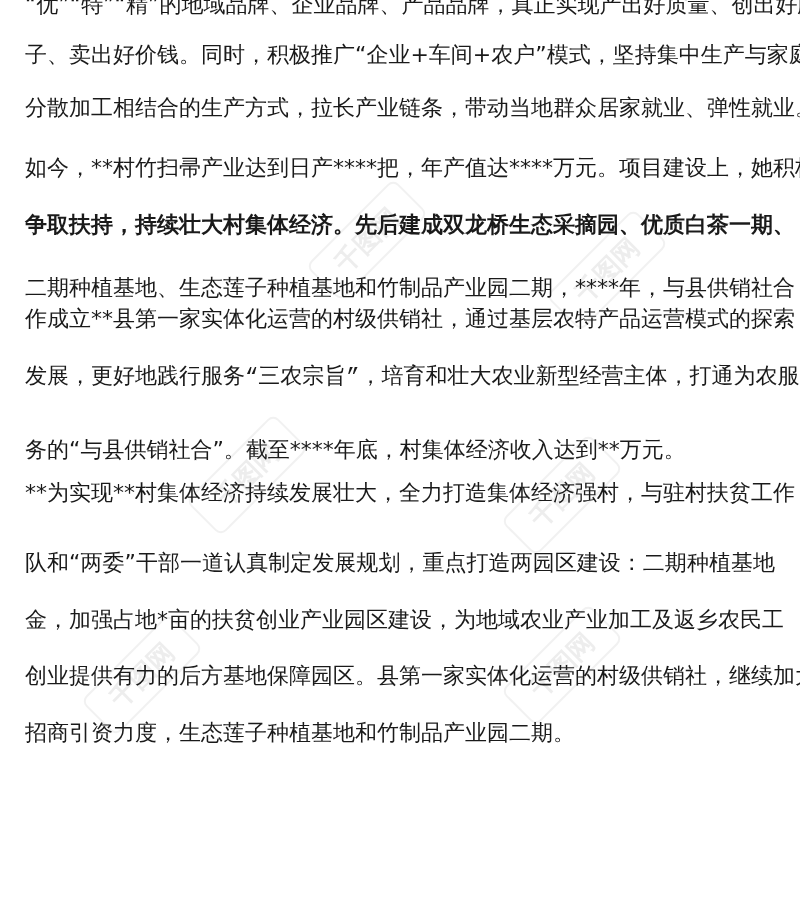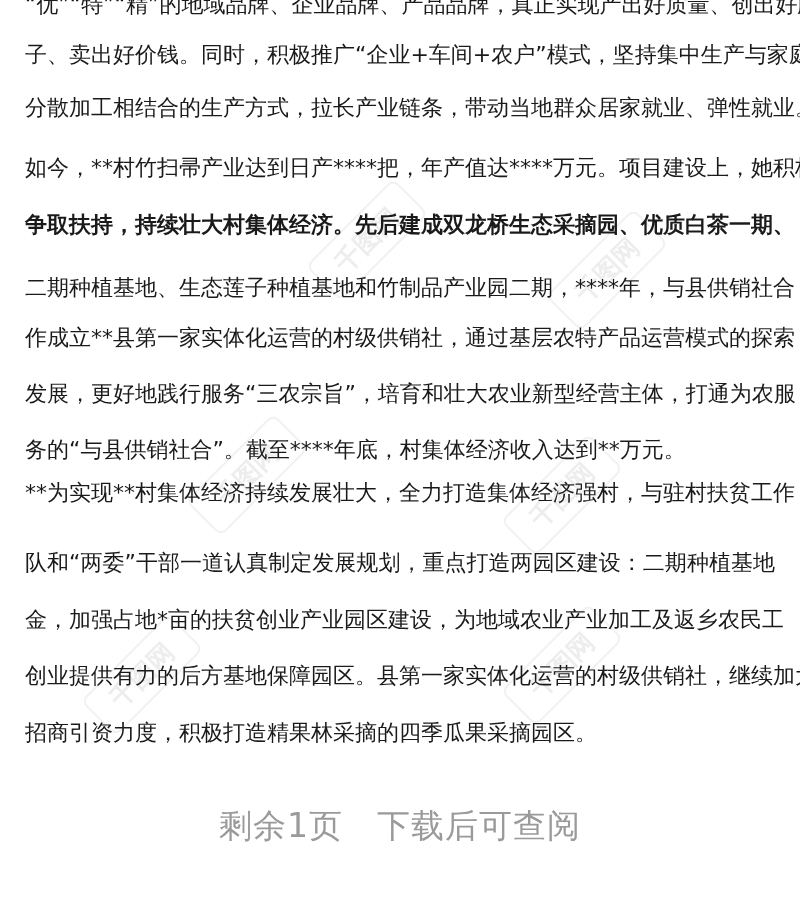--- a/index.html
+++ b/index.html
@@ -81,29 +81,26 @@
   <div>
     <div class="line" style="top:-10px;">“优”“特”“精”的地域品牌、企业品牌、产品品牌，真正实现产出好质量、创出好牌</div>
     <div class="line" style="top:40px;">子、卖出好价钱。同时，积极推广“企业+车间+农户”模式，坚持集中生产与家庭</div>
     <div class="line" style="top:93px;">分散加工相结合的生产方式，拉长产业链条，带动当地群众居家就业、弹性就业。</div>
   </div>
 
   <div>
     <div class="line" style="top:153px;">如今，**村竹扫帚产业达到日产****把，年产值达****万元。项目建设上，她积极</div>
     <div class="line" style="top:210px;font-weight:bold;">争取扶持，持续壮大村集体经济。先后建成双龙桥生态采摘园、优质白茶一期、</div>
     <div class="line" style="top:273px;">二期种植基地、生态莲子种植基地和竹制品产业园二期，****年，与县供销社合</div>
-    <div class="line" style="top:323px;">作成立**县第一家实体化运营的村级供销社，通过基层农特产品运营模式的探索</div>
-    <div class="line" style="top:379px;">发展，更好地践行服务“三农宗旨”，培育和壮大农业新型经营主体，打通为农服</div>
+    <div class="line" style="top:304px;">作成立**县第一家实体化运营的村级供销社，通过基层农特产品运营模式的探索</div>
+    <div class="line" style="top:363px;font-family:Liberation Mono, monospace;">发展，更好地践行服务“三农宗旨”，培育和壮大农业新型经营主体，打通为农服</div>
     <div class="line last" style="top:435px;">务的“与县供销社合”。截至****年底，村集体经济收入达到**万元。</div>
   </div>
 
   <div>
     <div class="line" style="top:478px;">**为实现**村集体经济持续发展壮大，全力打造集体经济强村，与驻村扶贫工作</div>
     <div class="line" style="top:548px;">队和“两委”干部一道认真制定发展规划，重点打造两园区建设：二期种植基地</div>
     <div class="line" style="top:605px;">金，加强占地*亩的扶贫创业产业园区建设，为地域农业产业加工及返乡农民工</div>
     <div class="line" style="top:661px;">创业提供有力的后方基地保障园区。县第一家实体化运营的村级供销社，继续加大</div>
-    <div class="line last" style="top:718px;">招商引资力度，积极打造精果林采摘的四季瓜果采摘园区。</div>
+    <div class="line last" style="top:718px;">招商引资力度，生态莲子种植基地和竹制品产业园二期。</div>
   </div>
 
-  <div class="footer">
-    <span>剩余1页</span><span class="gap"></span><span>下载后可查阅</span>
-  </div>
 </div>
 
 </body></html>

